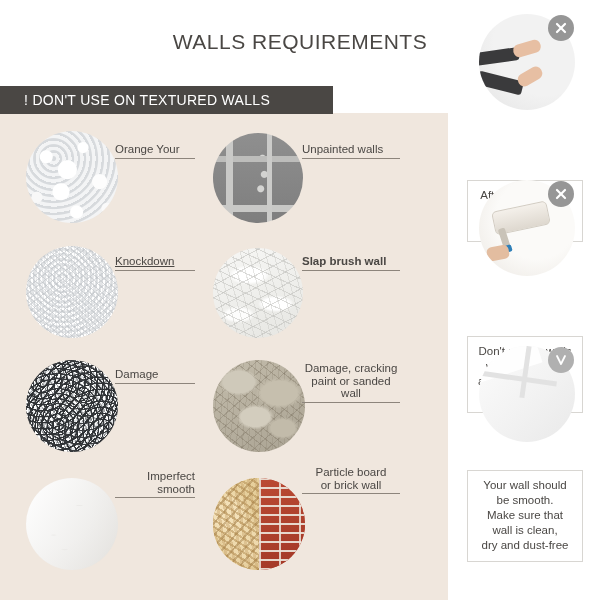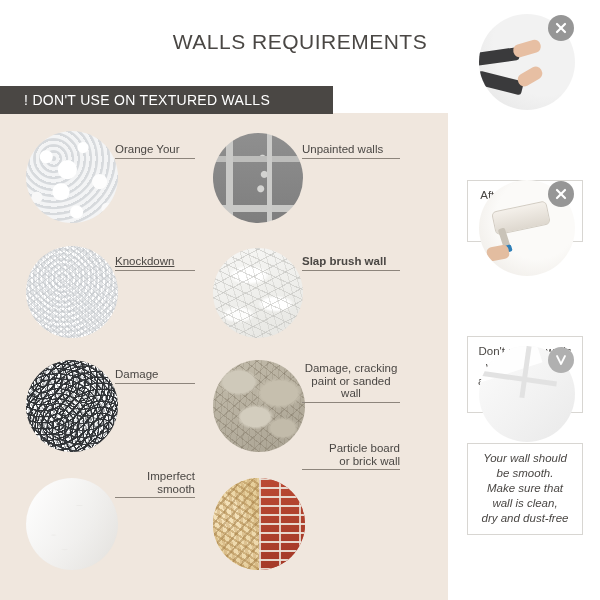--- a/index.html
+++ b/index.html
@@ -308,21 +308,21 @@
   <div class="circle t-imperfect" style="left:26px; top:478px; width:92px; height:92px;"></div>
   <div class="tex-label" style="left:115px; top:470px; width:80px; text-align:right;">Imperfect
 smooth</div>
 </div>
 
 <div class="tex-item">
   <div class="circle t-split" style="left:213px; top:478px; width:92px; height:92px;">
     <div class="half-l"></div>
     <div class="half-r"></div>
   </div>
-  <div class="tex-label" style="left:302px; top:442px; width:98px; text-align:right;">Particle board
+  <div class="tex-label" style="left:302px; top:466px; width:98px; text-align:center;">Particle board
 or brick wall</div>
 </div>
 
 <div class="side-panel">
   <div class="side-circle p1-img" style="left:24px; top:14px; width:96px; height:96px;">
     <div class="arm" style="left:-4px; top:36px; width:44px; height:13px; transform:rotate(-8deg);"></div>
     <div class="hand" style="left:34px; top:28px; width:28px; height:13px; transform:rotate(-16deg);"></div>
     <div class="arm" style="left:-2px; top:62px; width:46px; height:14px; transform:rotate(14deg);"></div>
     <div class="hand" style="left:38px; top:56px; width:26px; height:13px; transform:rotate(-30deg);"></div>
   </div>
@@ -361,17 +361,17 @@
     <div class="glow" style="left:-10px; top:-6px; width:70px; height:34px;"></div>
     <div class="panecross-v" style="left:44px; top:0; width:5px; height:52px; transform:rotate(8deg);"></div>
     <div class="panecross-h" style="left:0; top:30px; width:78px; height:5px; transform:rotate(8deg);"></div>
   </div>
   <div class="badge" style="left:93px; top:347px; background:#b0b0b0;">
     <svg width="16" height="16" viewBox="0 0 16 16">
       <polyline points="4,4 8,12 12,4" fill="none" stroke="#ffffff" stroke-width="1.8" stroke-linecap="round" stroke-linejoin="round"></polyline>
     </svg>
   </div>
 </div>
-<div class="side-box" style="top:443px;font-style:italic;">Your wall should
+<div class="side-box" style="top:470px;">Your wall should
 be smooth.
 Make sure that
 wall is clean,
 dry and dust-free</div>
 
 </body></html>

